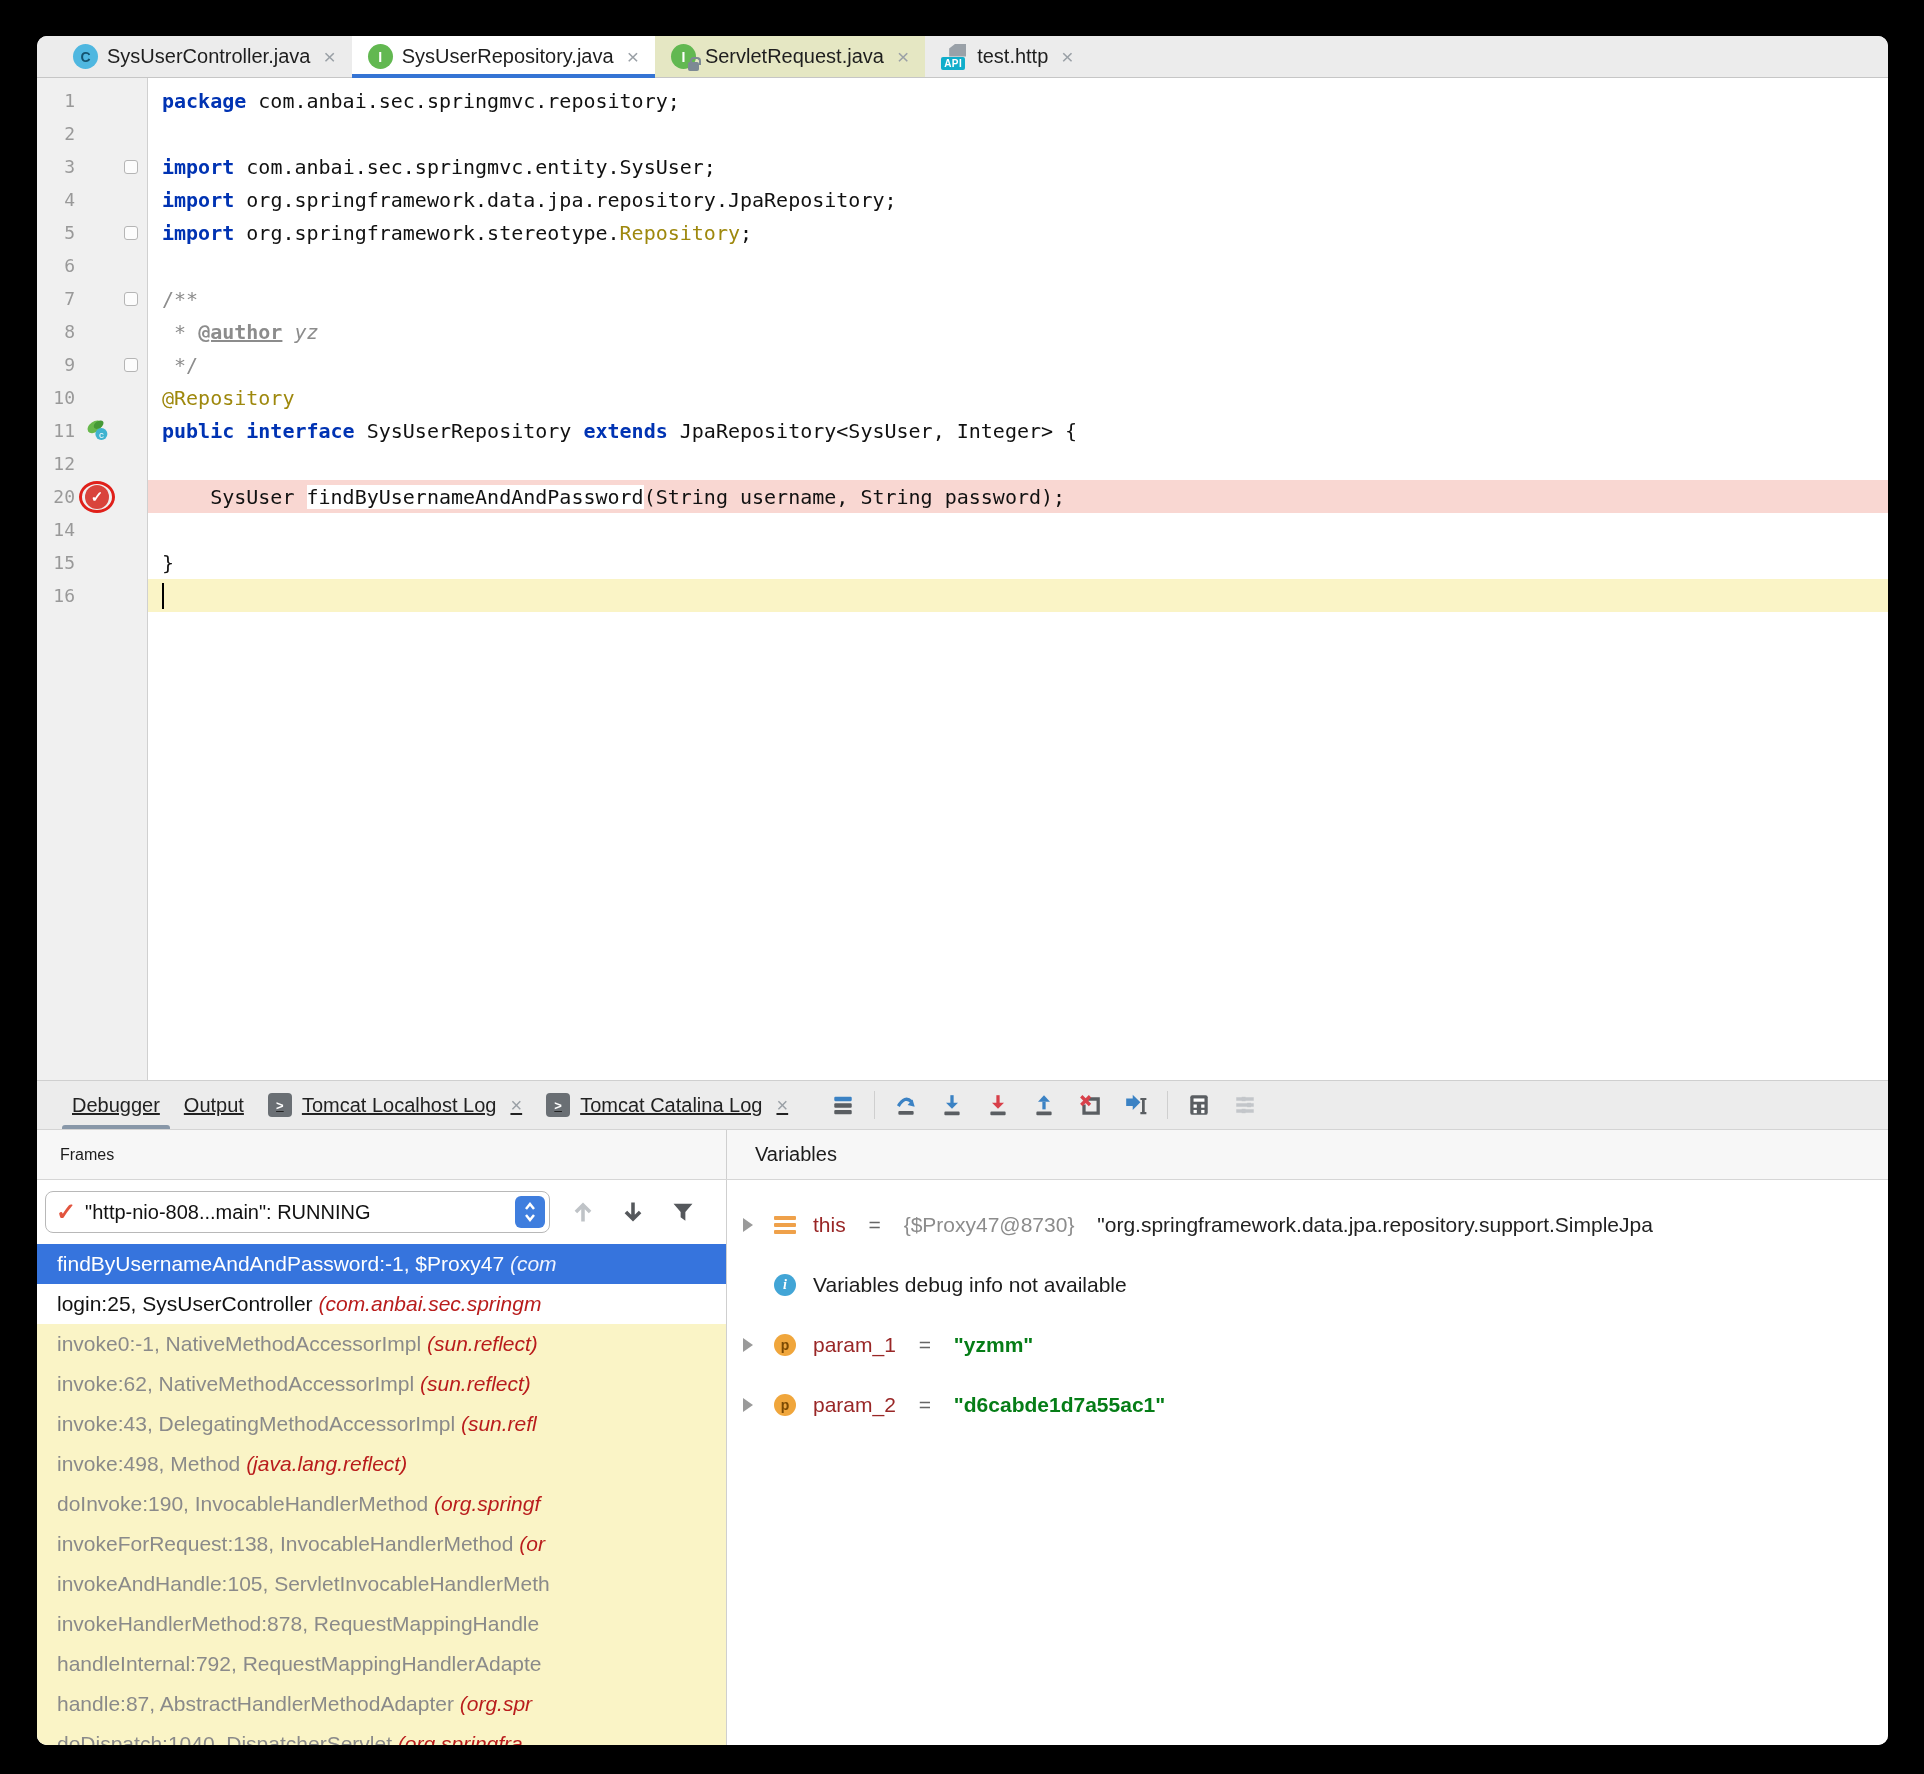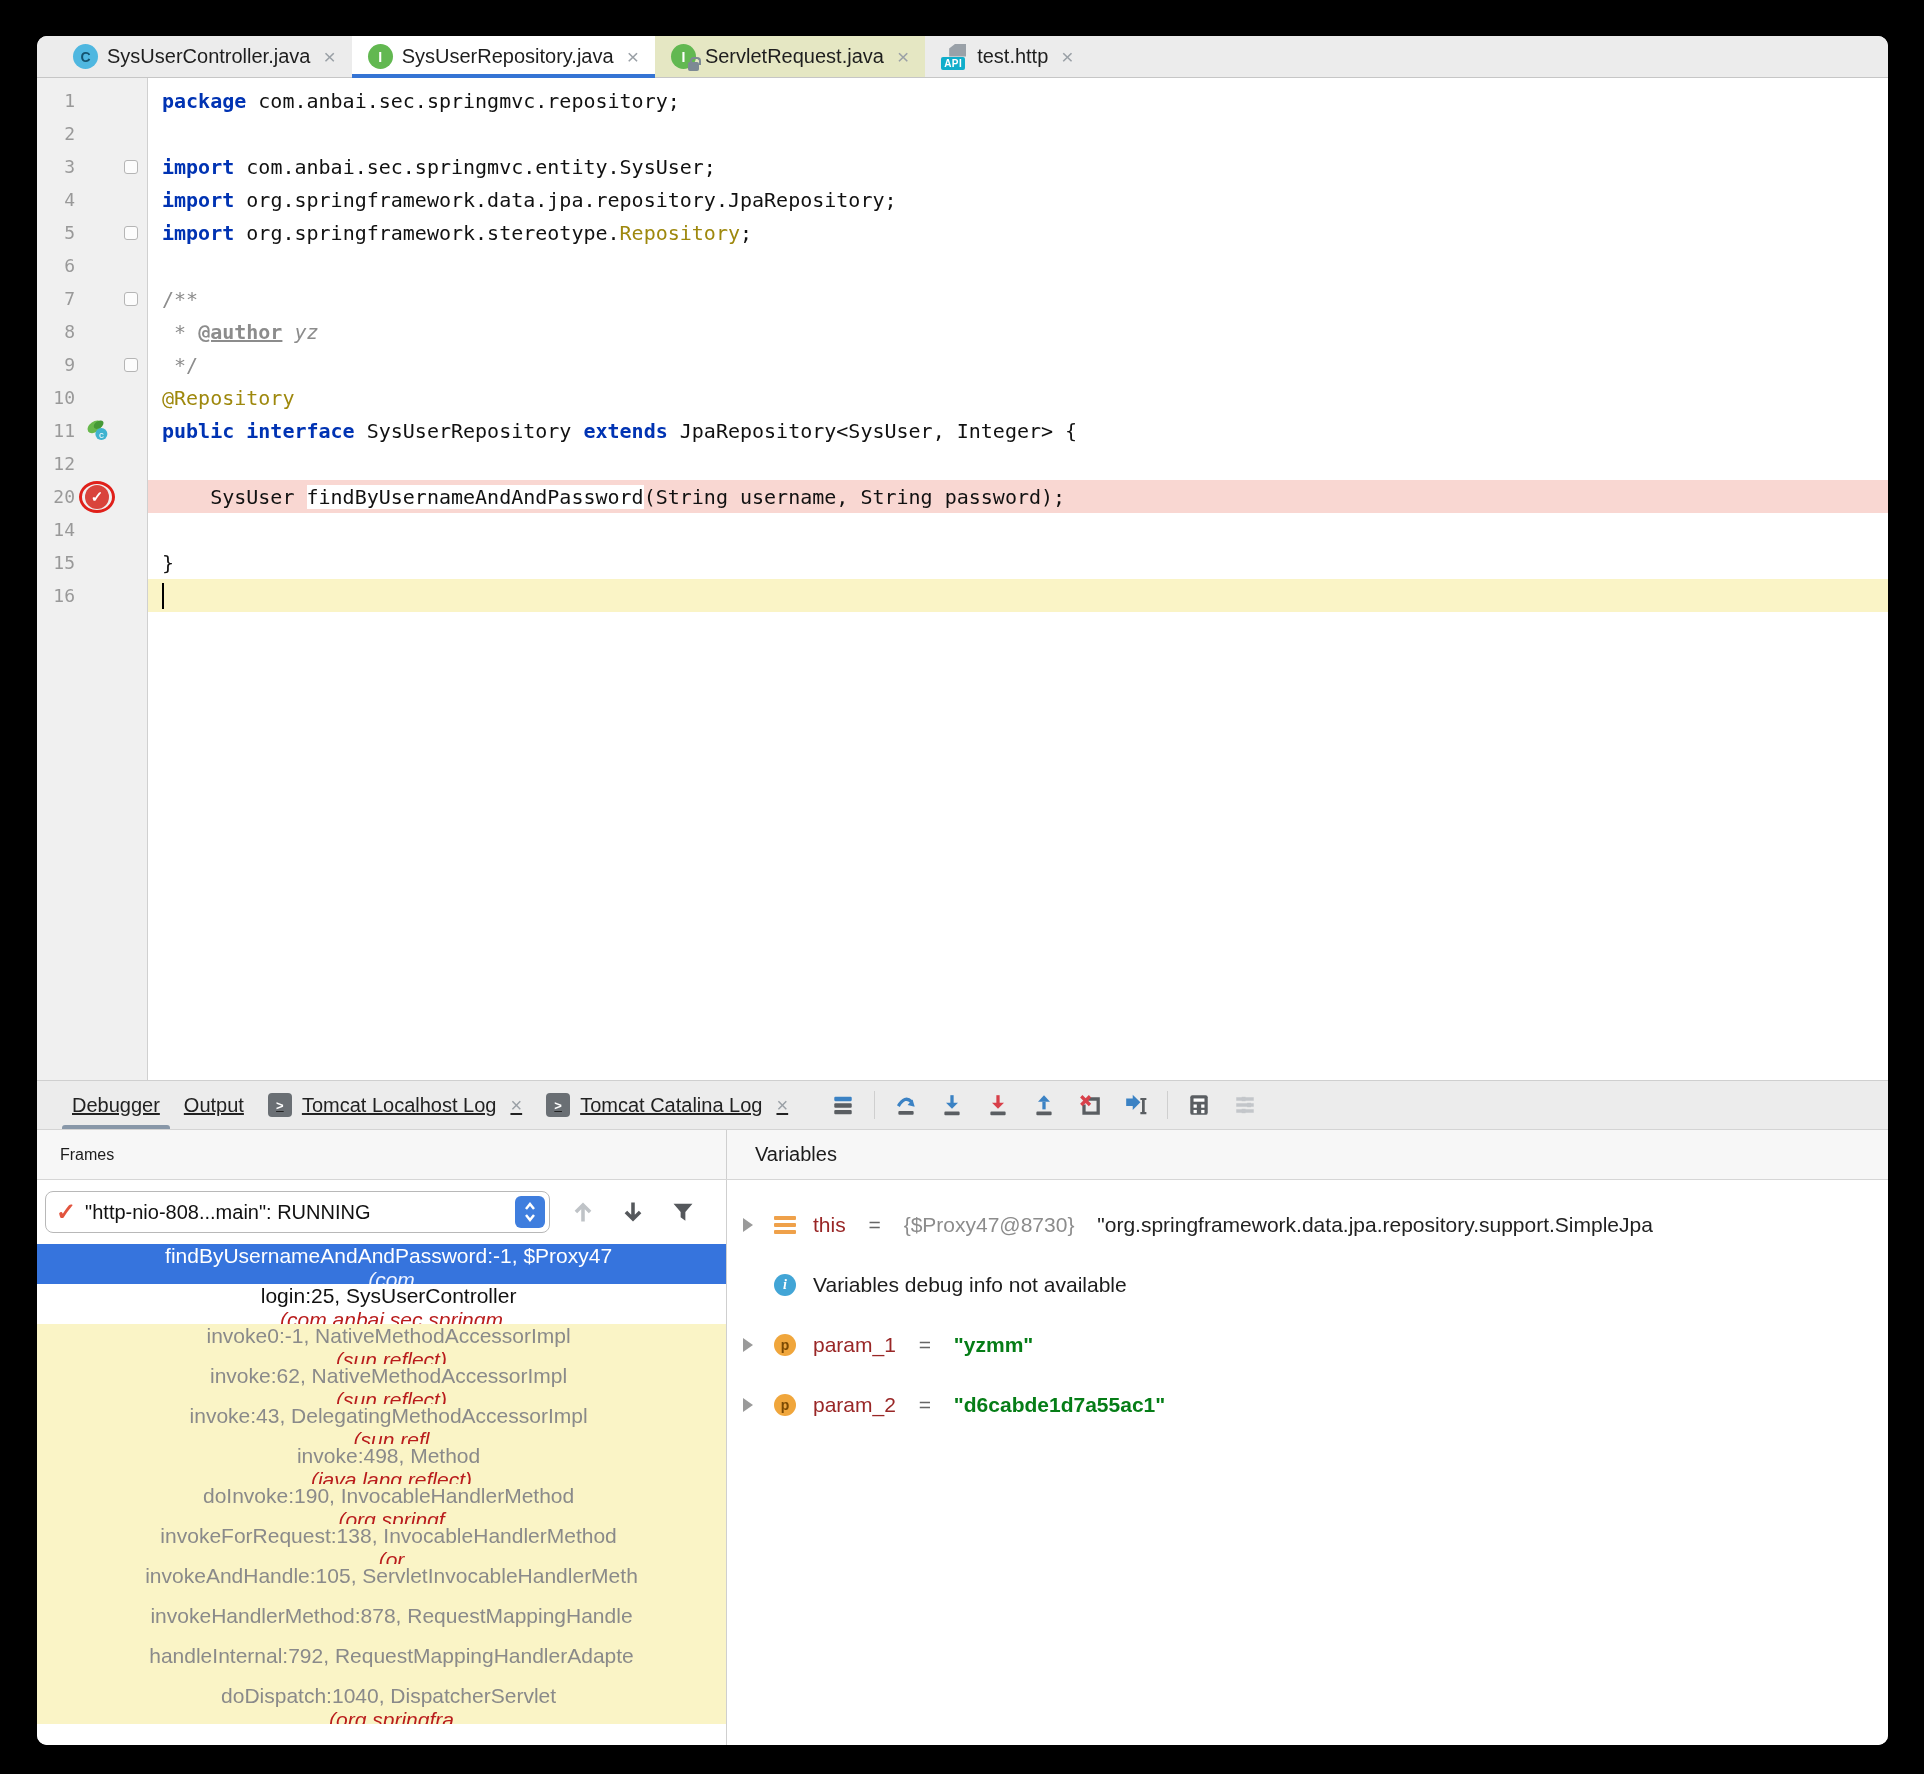--- a/index.html
+++ b/index.html
@@ -82,21 +82,21 @@
   .selector-row { height:64px; flex:none; display:flex; align-items:center; padding-left:8px; gap:16px; }
   .thread-dd { position:relative; width:505px; height:42px; border:1.5px solid #b8b8b8; border-radius:8px; background:#fff;
                display:flex; align-items:center; gap:9px; padding:0 44px 0 10px; }
   .thread-check { color:#e2543e; font-size:24px; font-weight:bold; line-height:1; }
   .thread-label { font-size:20px; color:#111; white-space:nowrap; overflow:hidden; }
   .stepper { position:absolute; right:4px; top:4px; bottom:4px; width:30px; background:#3f7ede; border-radius:6px;
              display:flex; align-items:center; justify-content:center; }
   .fbtn { width:34px; height:34px; display:flex; align-items:center; justify-content:center; }
   .frames-list { flex:1; overflow:hidden; }
   .frame-row { height:40px; display:flex; align-items:center; padding-left:20px; font-size:21px;
-               white-space:pre; overflow:hidden;flex-direction:column; }
+               white-space:pre; overflow:hidden; }
   .fr-selected { background:#3674dd; color:#fff; }
   .fr-selected .pkg { color:#eef3ff; }
   .fr-normal { background:#fff; color:#111; }
   .fr-library { background:#faf4c6; color:#8a8a8a; }
   .pkg { font-style:italic; color:#b91c1c; }
 
   .vars-col { flex:1; background:#fff; overflow:hidden; padding-top:4px; }
   .var-row { height:38px; display:flex; align-items:center; padding-left:12px; gap:17px; font-size:21px; white-space:pre; overflow:hidden;margin-top:22px; }
   .tri { width:18px; flex:none; display:flex; align-items:center; justify-content:center; }
   .tri-shape { width:0; height:0; border-left:10px solid #9a9a9a; border-top:7px solid transparent; border-bottom:7px solid transparent; }
@@ -401,20 +401,21 @@
             <div class="frame-row fr-normal"><span>login:25, SysUserController </span><span class="pkg">(com.anbai.sec.springm</span></div>
             <div class="frame-row fr-library"><span>invoke0:-1, NativeMethodAccessorImpl </span><span class="pkg">(sun.reflect)</span></div>
             <div class="frame-row fr-library"><span>invoke:62, NativeMethodAccessorImpl </span><span class="pkg">(sun.reflect)</span></div>
             <div class="frame-row fr-library"><span>invoke:43, DelegatingMethodAccessorImpl </span><span class="pkg">(sun.refl</span></div>
             <div class="frame-row fr-library"><span>invoke:498, Method </span><span class="pkg">(java.lang.reflect)</span></div>
             <div class="frame-row fr-library"><span>doInvoke:190, InvocableHandlerMethod </span><span class="pkg">(org.springf</span></div>
             <div class="frame-row fr-library"><span>invokeForRequest:138, InvocableHandlerMethod </span><span class="pkg">(or</span></div>
             <div class="frame-row fr-library"><span>invokeAndHandle:105, ServletInvocableHandlerMeth</span></div>
             <div class="frame-row fr-library"><span>invokeHandlerMethod:878, RequestMappingHandle</span></div>
             <div class="frame-row fr-library"><span>handleInternal:792, RequestMappingHandlerAdapte</span></div>
+            <div class="frame-row fr-library"><span>handle:87, AbstractHandlerMethodAdapter </span><span class="pkg">(org.spr</span></div>
             <div class="frame-row fr-library"><span>doDispatch:1040, DispatcherServlet </span><span class="pkg">(org.springfra</span></div>
           </div>
       </div>
       <div class="vars-col" id="vars-col">
           <div class="var-row"><span class="tri"><span class="tri-shape"></span></span><span class="vicon"><span class="vbar"></span><span class="vbar"></span><span class="vbar"></span></span><span class="vname">this</span><span class="veq"> = </span><span class="vref">{$Proxy47@8730} </span><span class="vobj">"org.springframework.data.jpa.repository.support.SimpleJpa</span></div>
           <div class="var-row"><span class="tri"></span><span class="vcircle vc-info">i</span><span class="vinfo-text">Variables debug info not available</span></div>
           <div class="var-row"><span class="tri"><span class="tri-shape"></span></span><span class="vcircle vc-param">p</span><span class="vname">param_1</span><span class="veq"> = </span><span class="vstr">"yzmm"</span></div>
           <div class="var-row"><span class="tri"><span class="tri-shape"></span></span><span class="vcircle vc-param">p</span><span class="vname">param_2</span><span class="veq"> = </span><span class="vstr">"d6cabde1d7a55ac1"</span></div>
         </div>
     </div>

